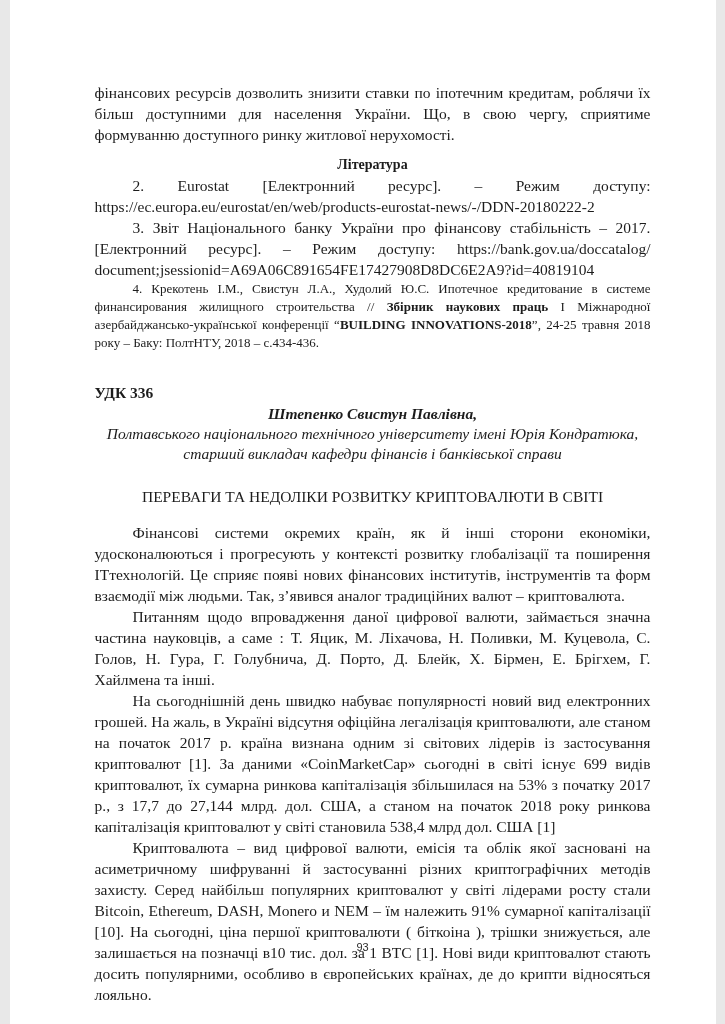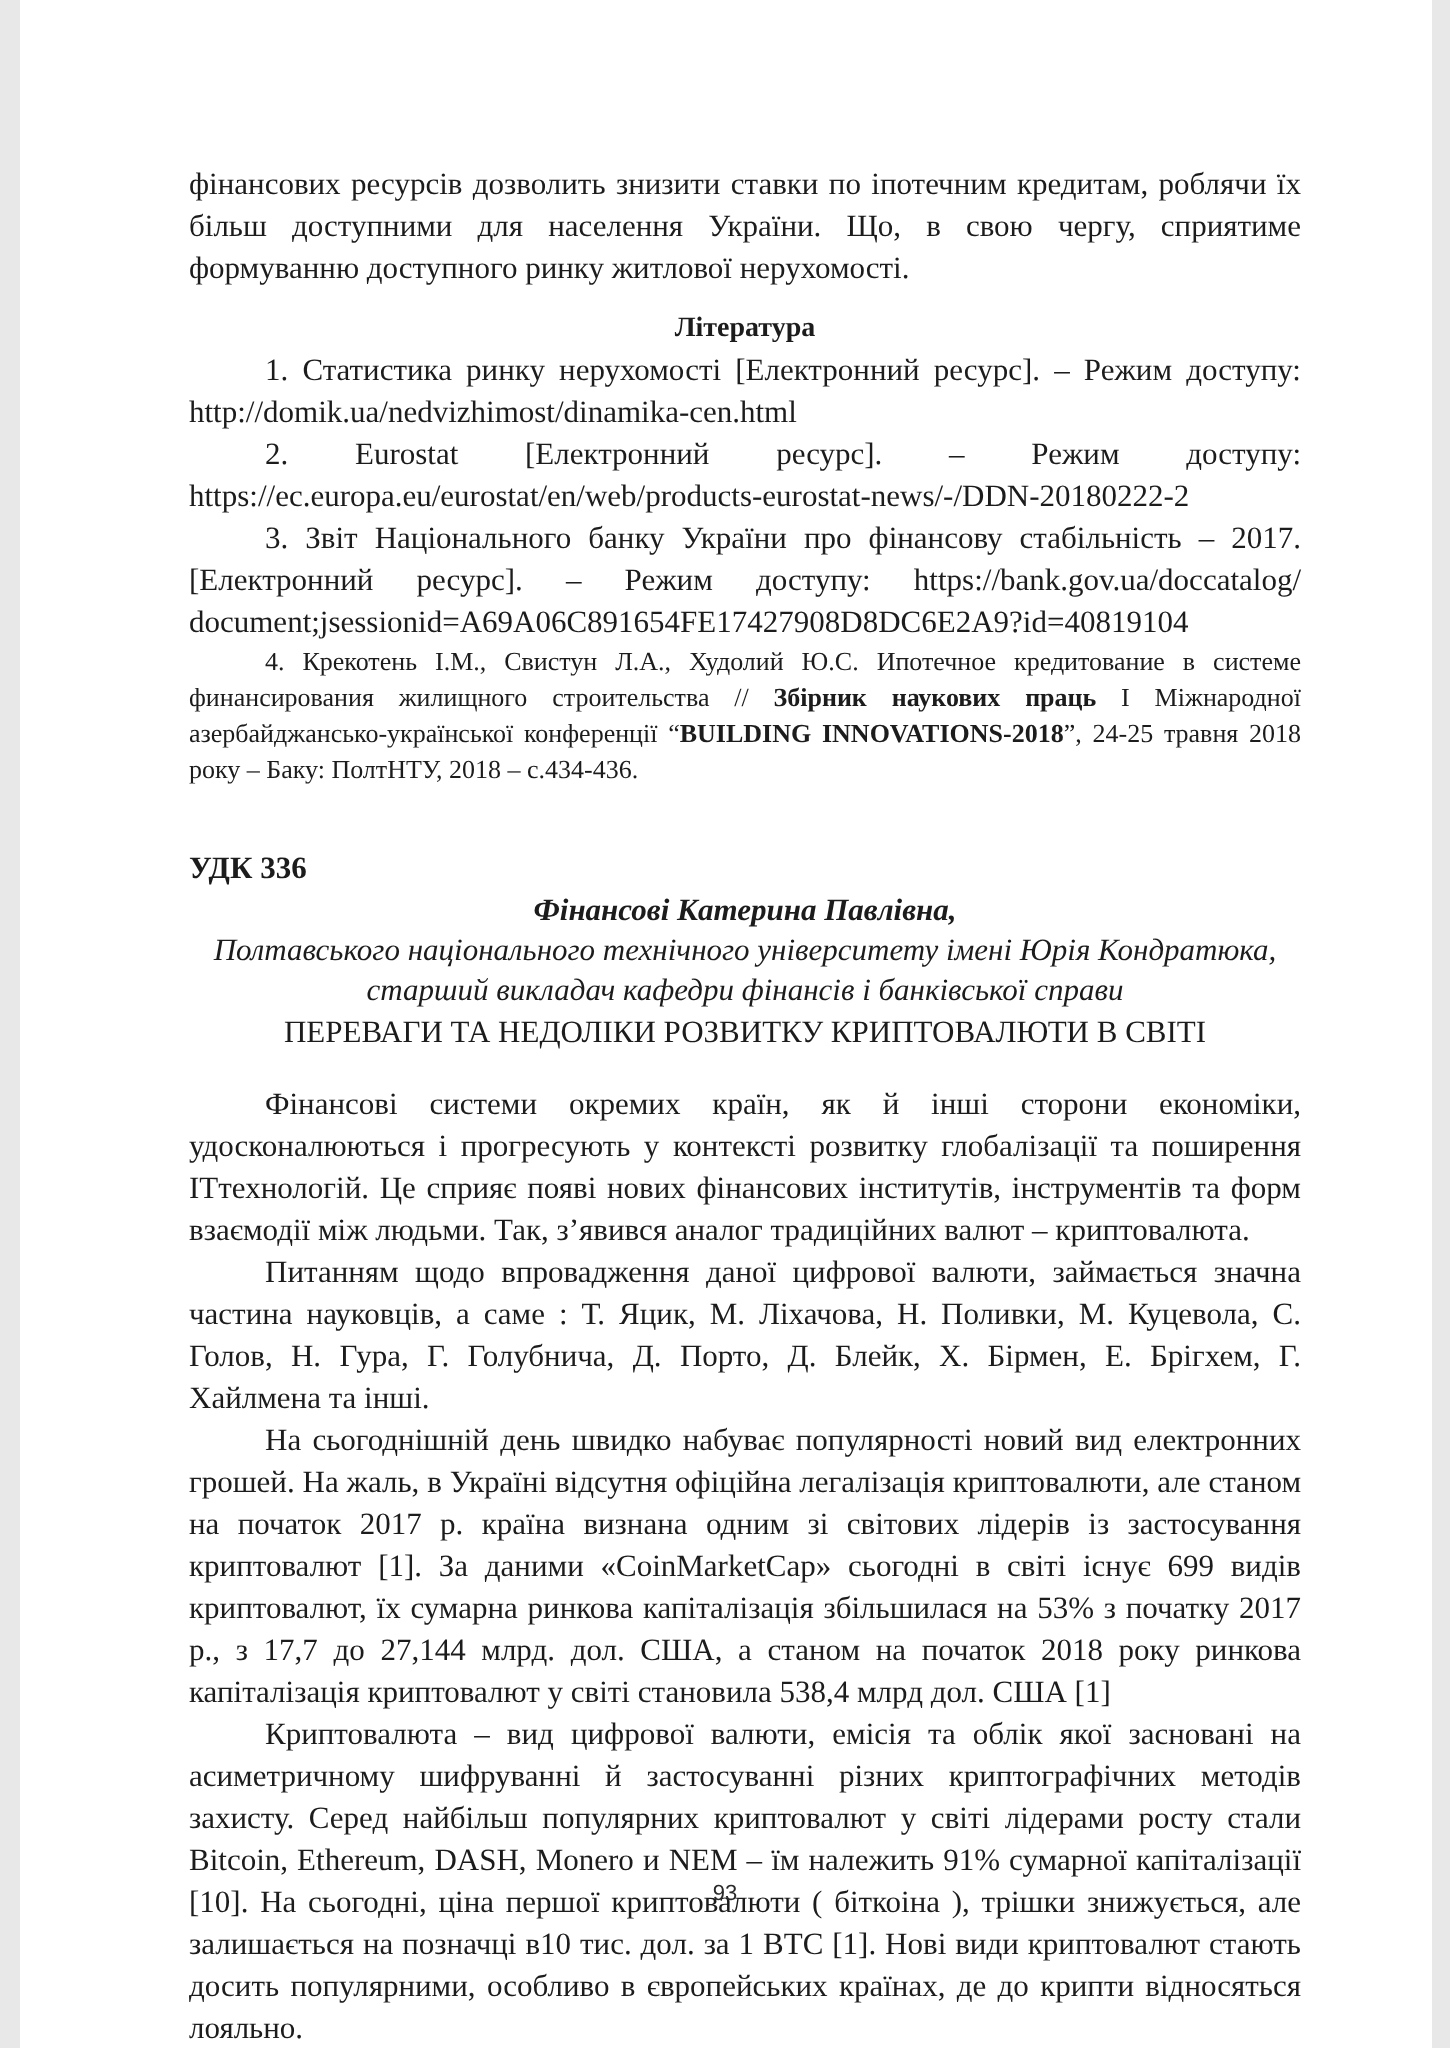--- a/index.html
+++ b/index.html
@@ -55,20 +55,21 @@
     font-style: italic;
     text-indent: 0;
   }
   .author-affil {
     text-align: center;
     font-style: italic;
     text-indent: 0;
     line-height: 20px;
   }
   .article-title {
+    margin-top: 22px;
     margin-bottom: 15px;
     text-align: center;
     text-indent: 0;
   }
   .bold { font-weight: bold; }
   .page-number {
     position: absolute;
     left: 0;
     right: 0;
     top: 941px;
@@ -81,31 +82,30 @@
 </head>
 <body>
 
 <div class="page">
   <div class="content">
 
     <p class="no-indent">фінансових ресурсів дозволить знизити ставки по іпотечним кредитам, роблячи їх більш доступними для населення України. Що, в свою чергу, сприятиме формуванню доступного ринку житлової нерухомості.</p>
 
     <p class="lit-heading">Література</p>
 
-    <p class="indent">1. Статистика ринку нерухомості [Електронний ресурс]. – Режим доступу: http://domik.ua/nedvizhimost/dinamika-cen.html</p>
 
     <p class="indent">2. Eurostat [Електронний ресурс]. – Режим доступу: https://ec.europa.eu/eurostat/en/web/products-eurostat-news/-/DDN-20180222-2</p>
 
     <p class="indent">3. Звіт Національного банку України про фінансову стабільність – 2017. [Електронний ресурс]. – Режим доступу: https://bank.gov.ua/doccatalog/ document;jsessionid=A69A06C891654FE17427908D8DC6E2A9?id=40819104</p>
 
     <p class="indent ref-small"><span>4. Крекотень І.М., Свистун Л.А., Худолий Ю.С. Ипотечное кредитование в системе финансирования жилищного строительства // </span><span class="bold">Збірник наукових праць</span><span> І Міжнародної азербайджансько-української конференції “</span><span class="bold">BUILDING INNOVATIONS-2018</span><span>”, 24-25 травня 2018 року – Баку: ПолтНТУ, 2018 – с.434-436.</span></p>
 
     <p class="udc">УДК 336</p>
 
-    <p class="author-name">Фінансові Катерина Павлівна,</p>
+    <p class="author-name">Штепенко Свистун Павлівна,</p>
 
     <p class="author-affil">Полтавського національного технічного університету імені Юрія Кондратюка,</p>
 
     <p class="author-affil">старший викладач кафедри фінансів і банківської справи</p>
 
     <p class="article-title">ПЕРЕВАГИ ТА НЕДОЛІКИ РОЗВИТКУ КРИПТОВАЛЮТИ В СВІТІ</p>
 
     <p class="indent">Фінансові системи окремих країн, як й інші сторони економіки, удосконалюються і прогресують у контексті розвитку глобалізації та поширення ІТтехнологій. Це сприяє появі нових фінансових інститутів, інструментів та форм взаємодії між людьми. Так, з’явився аналог традиційних валют – криптовалюта.</p>
 
     <p class="indent">Питанням щодо впровадження даної цифрової валюти, займається значна частина науковців, а саме : Т. Яцик, М. Ліхачова, Н. Поливки, М. Куцевола, С. Голов, Н. Гура, Г. Голубнича, Д. Порто, Д. Блейк, Х. Бірмен, Е. Брігхем, Г. Хайлмена та інші.</p>

